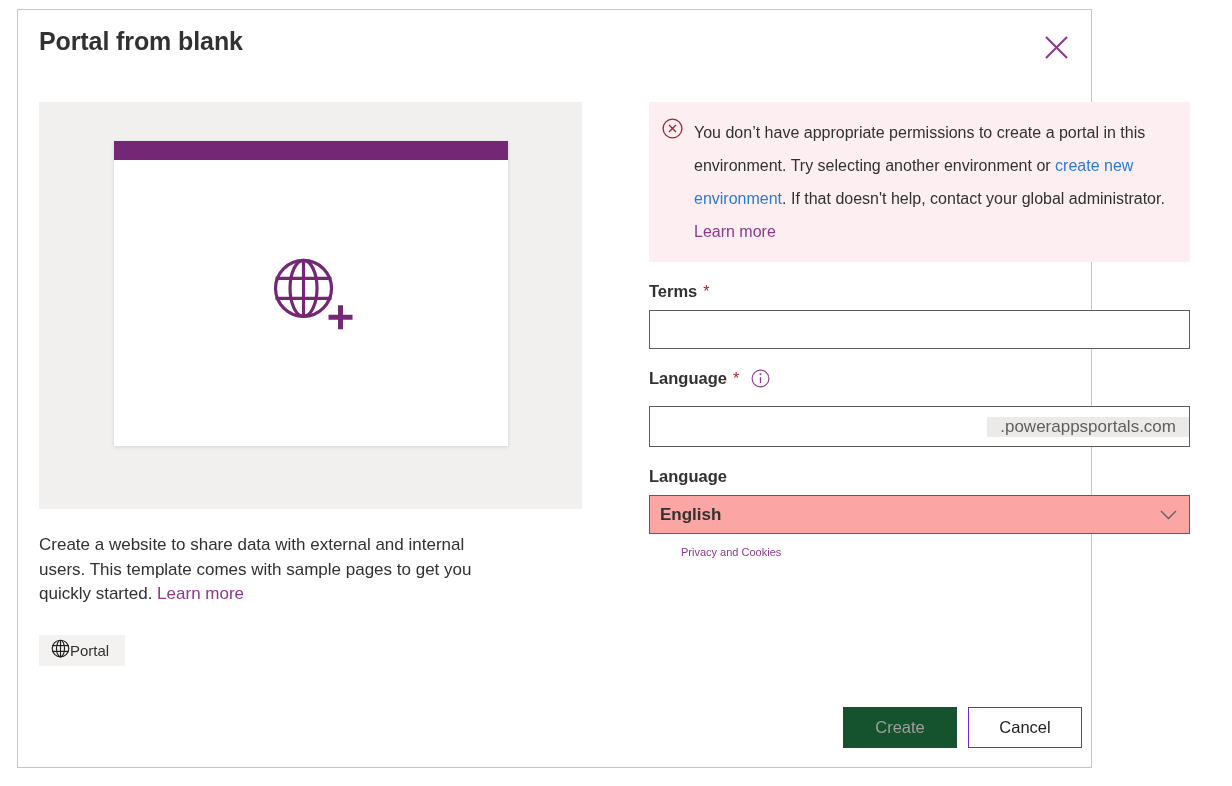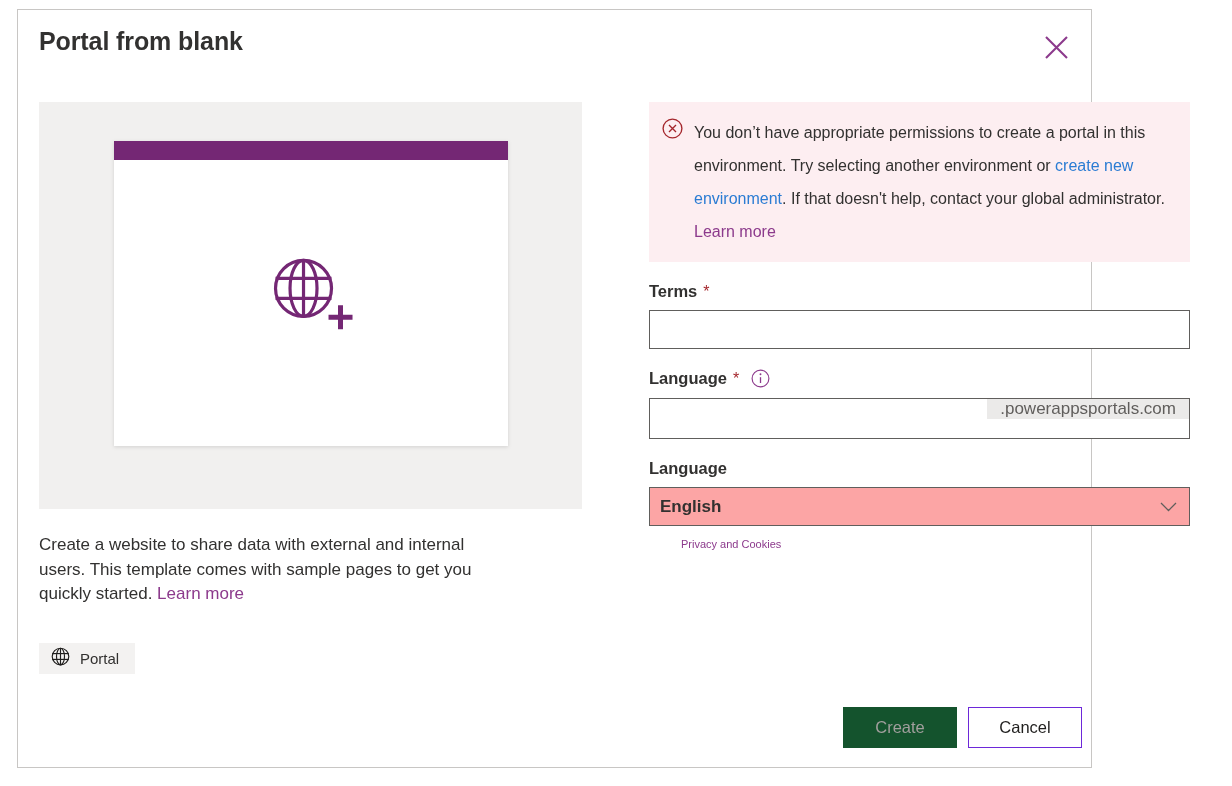--- a/index.html
+++ b/index.html
@@ -103,24 +103,23 @@
     color: #8c3a8c;
     text-decoration: none;
     cursor: pointer;
   }
   .link-blue {
     color: #2b7cd3;
     text-decoration: none;
     cursor: pointer;
   }
   .tag-chip {
-    margin-top: 36px;
+    margin-top: 28px;
     display: inline-flex;
     align-items: center;
-    gap: 10px;
     height: 31px;
     padding: 0 16px 0 12px;
     background: #f3f2f1;
     border: none;
     font-size: 15px;
     color: #323130;
     font-family: "Liberation Sans", sans-serif;
     cursor: pointer;
   }
 
@@ -168,28 +167,28 @@
     box-sizing: border-box;
     border: 1px solid #605e5c;
     background: #ffffff;
     font-family: "Liberation Sans", sans-serif;
     font-size: 16px;
     color: #323130;
     padding: 0 10px;
     outline: none;
   }
   .address-row {
-    margin-top: 10px;
+    margin-top: 18px;
     width: 541px;
     height: 41px;
     box-sizing: border-box;
     border: 1px solid #605e5c;
     background: #ffffff;
     display: flex;
-    align-items: flex-start;
+    align-items: center;
   }
   .address-input {
     flex: 1 1 auto;
     border: none;
     outline: none;
     background: transparent;
     font-family: "Liberation Sans", sans-serif;
     font-size: 16px;
     color: #323130;
     padding: 0 10px;

